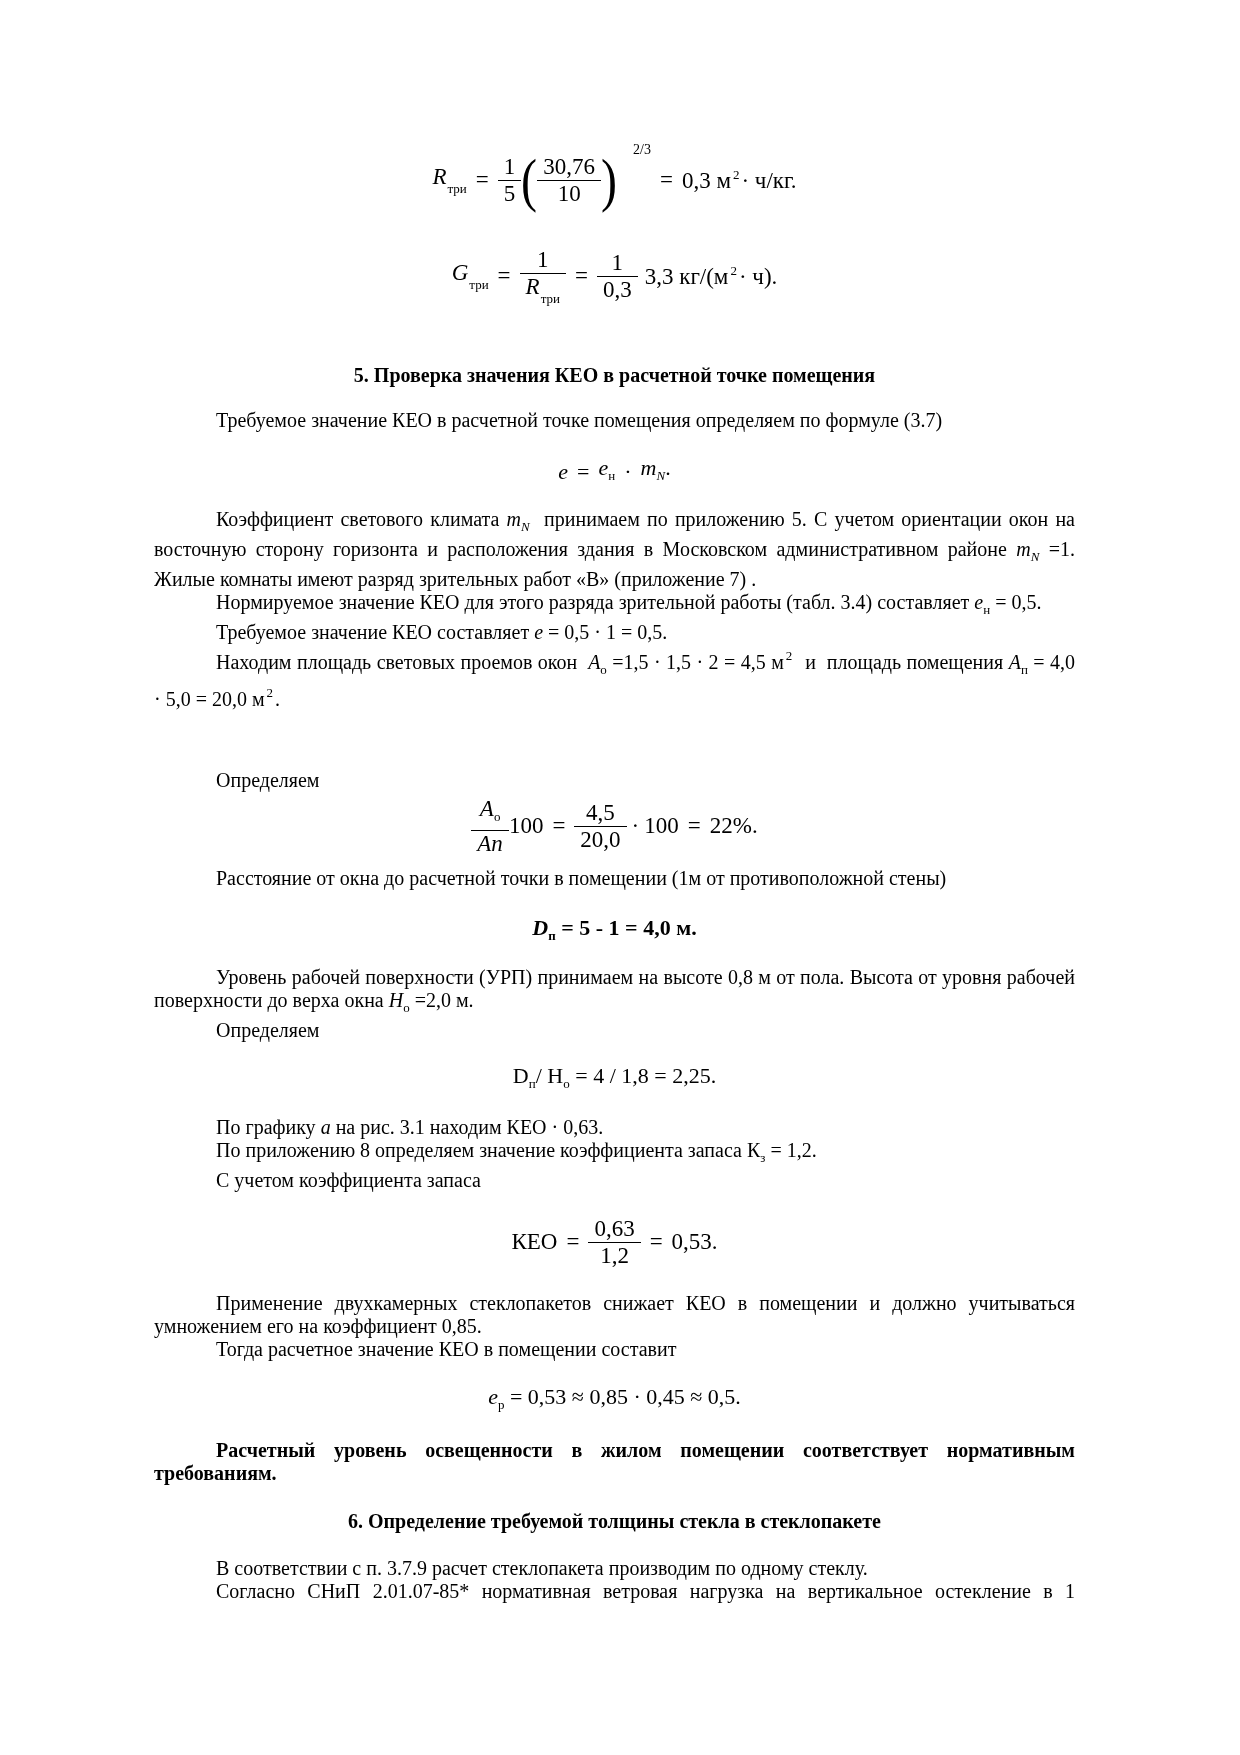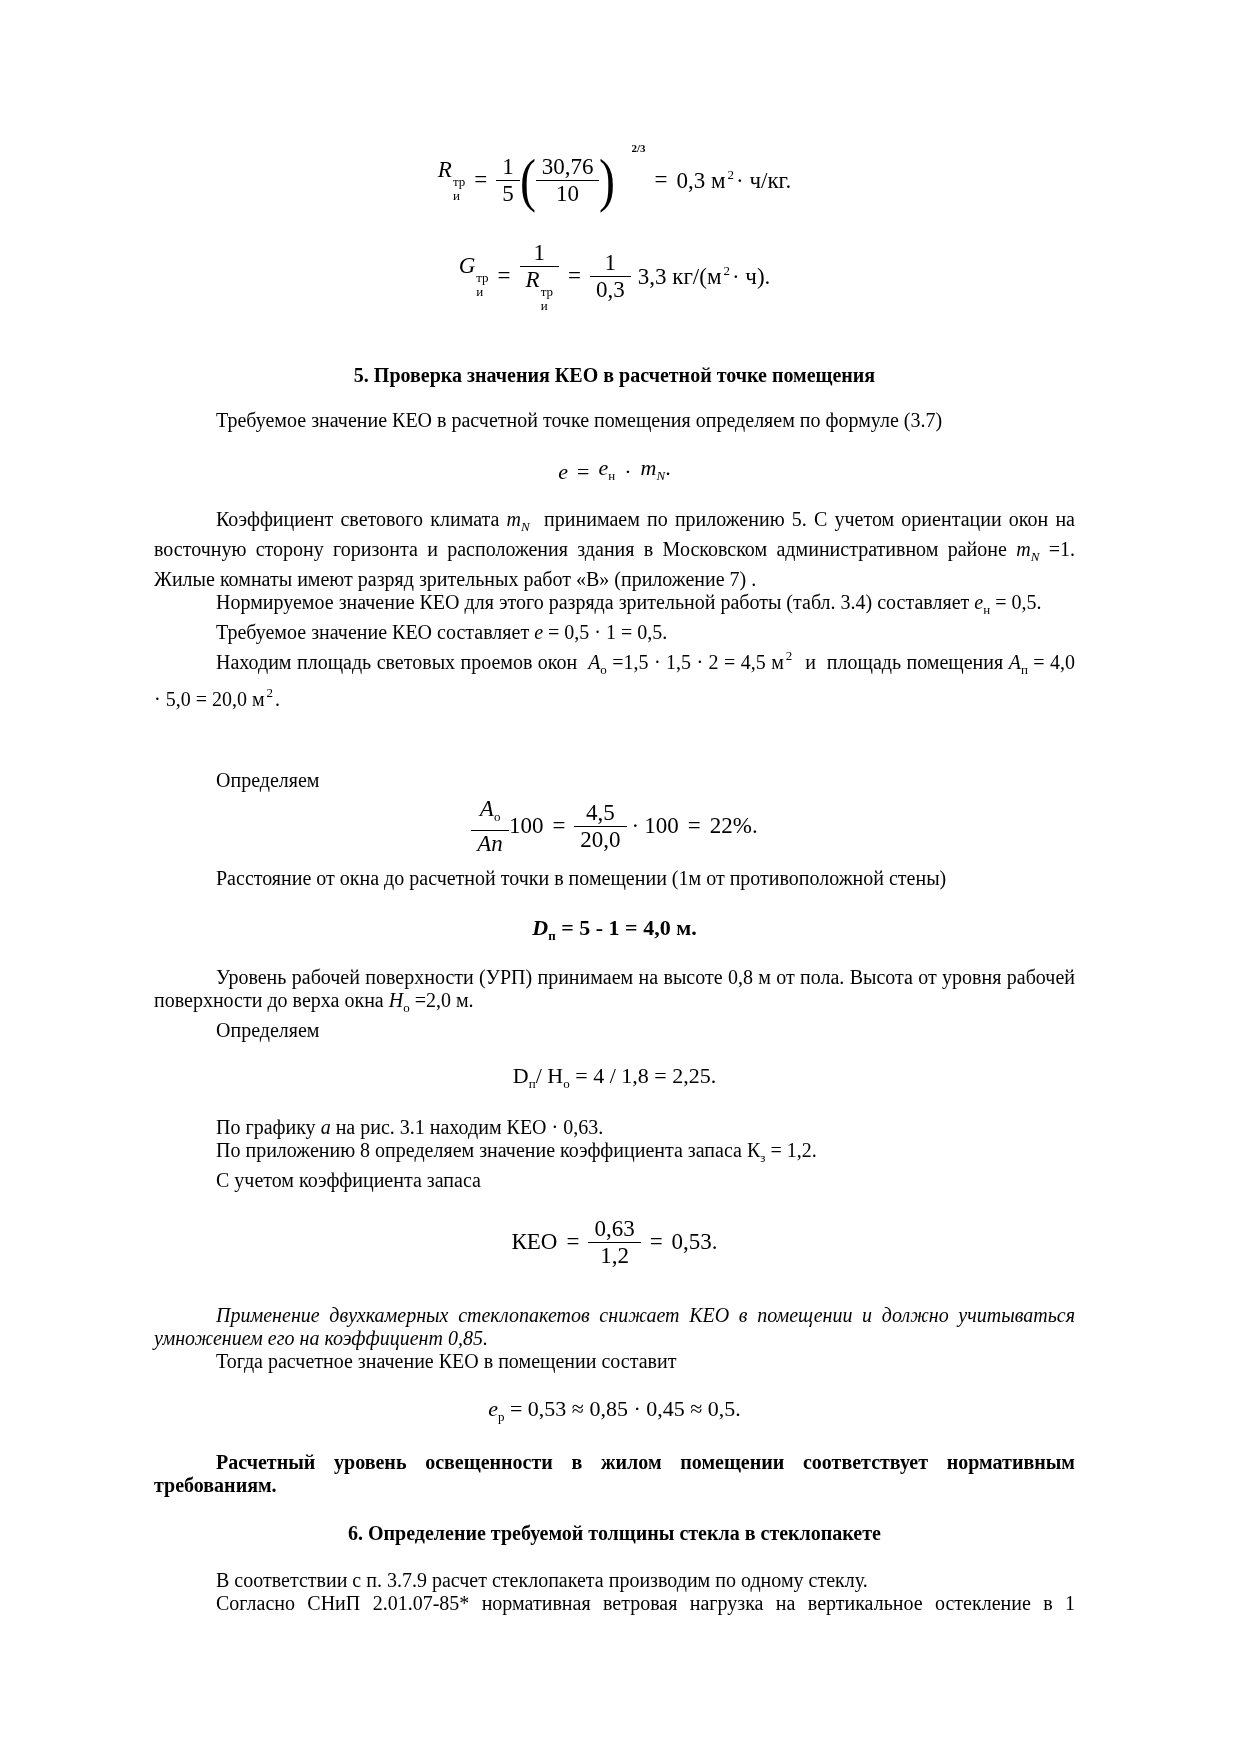--- a/index.html
+++ b/index.html
@@ -29,29 +29,29 @@
     display:flex; align-items:center; justify-content:center;
     font-size:23px;
   }
   .formula.simple { font-size:22px; }
   .it { font-style:italic; }
   .op { margin:0 9px; }
   .frac { display:inline-block; text-align:center; }
   .frac .num, .frac .den { display:block; line-height:26px; padding:0 6px; }
   .frac .den { border-top:1.4px solid #000; }
   .ss {
-    display:inline-flex; flex-direction:column; align-items:flex-start;
+    display:inline-flex; align-items:flex-start;
     font-size:13px; line-height:1.05; vertical-align:-9px; margin-left:1px;
   }
   .grp { display:inline-block; }
   .bigp {
     font-size:60px; line-height:0; display:inline-block;
     transform:scaleX(0.8); font-weight:400; margin:0 -2px;
   }
-  .pexp { font-size:11px; align-self:flex-start; margin:4px 0 0 16px;font-weight:bold; }
+  .pexp { font-size:14px; align-self:flex-start; margin:4px 0 0 16px; }
   sup.u2 { font-size:13px; vertical-align:9px; margin:0 2px; }
   sub.s { font-size:13px; vertical-align:-5px; }
   sub.si { font-size:13px; vertical-align:-5px; font-style:italic; }
   .unitgap { margin-left:7px; }
 </style>
 </head>
 <body>
 
 <div class="page">
 
@@ -159,21 +159,21 @@
     <span>КЕО</span>
     <span class="op">=</span>
     <span class="frac">
         <span class="num">0,63</span>
         <span class="den">1,2</span>
       </span>
     <span class="op">=</span>
     <span>0,53.</span>
   </div>
 
-  <p class="body ind" style="margin-top:28px;font-style:italic;">Применение двухкамерных стеклопакетов снижает КЕО в помещении и должно учитываться умножением его на коэффициент 0,85.</p>
+  <p class="body ind" style="margin-top:16px;">Применение двухкамерных стеклопакетов снижает КЕО в помещении и должно учитываться умножением его на коэффициент 0,85.</p>
   <p class="body ind">Тогда расчетное значение КЕО в помещении составит</p>
 
   <p class="body formula simple" style="margin-top:26px; height:26px;">
     <span class="grp"><span class="it">e</span><sub class="s">р</sub><span> = 0,53 ≈ 0,85 · 0,45 ≈ 0,5.</span></span>
   </p>
 
   <p class="body ind" style="margin-top:26px;font-weight:bold;">Расчетный уровень освещенности в жилом помещении соответствует нормативным требованиям.</p>
 
   <h3 class="sect" style="margin-top:25px;">6. Определение требуемой толщины стекла в стеклопакете</h3>
 

